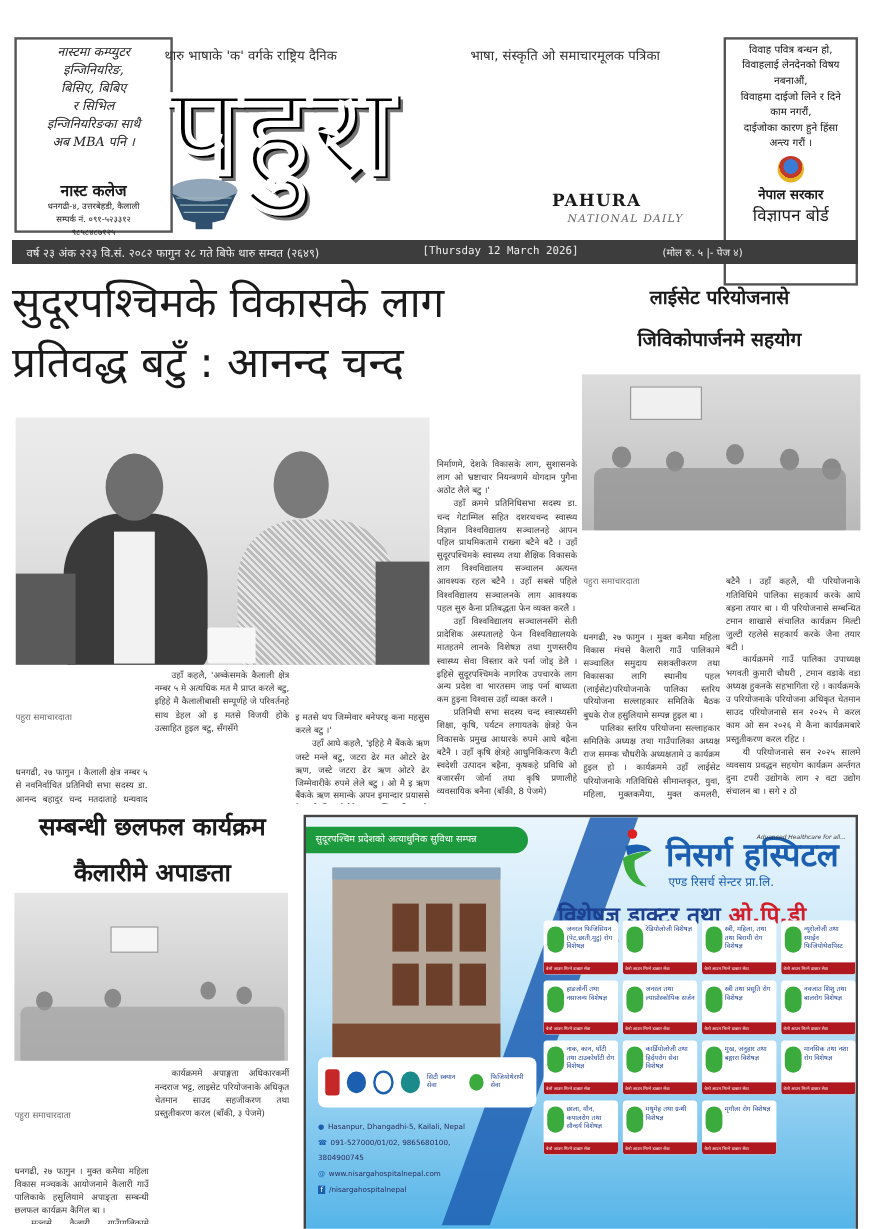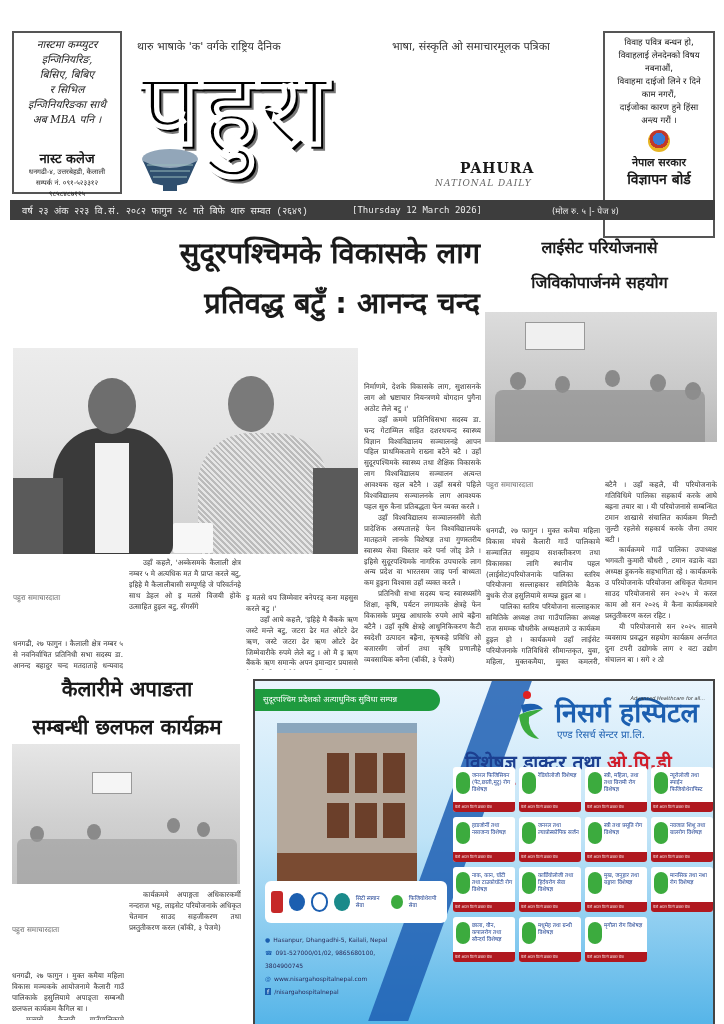--- a/index.html
+++ b/index.html
@@ -3,43 +3,43 @@
 <meta charset="utf-8">
 <style>
   * { box-sizing: border-box; margin: 0; padding: 0; }
   html, body { width: 724px; height: 1024px; background: #fff; overflow: hidden; }
   body { position: relative; font-family: "DejaVu Sans", sans-serif; color: #1a1a1a; }
 
   .abs { position: absolute; }
 
   
   .ad-box { border: 2px solid #555; background: #fff; text-align: center; }
-  .ad-left { left: 12px; top: 31px; width: 110px; height: 163px; padding: 4px 3px; }
+  .ad-left { left: 12px; top: 31px; width: 132px; height: 163px; padding: 4px 3px; }
   .ad-left .ital { font-family: "DejaVu Serif", serif; font-style: italic; font-size: 10.5px; line-height: 15px; color: #222; }
   .ad-left .college { font-weight: bold; font-size: 13px; margin-top: 22px; }
   .ad-left .small { font-size: 7px; line-height: 11px; color: #222; }
   .ad-right { left: 603px; top: 31px; width: 112px; height: 207px; padding: 3px 2px; }
   .ad-right .msg { font-size: 8.5px; line-height: 13px; color: #111; }
   .ad-right .gov { font-weight: bold; font-size: 11px; margin-top: 2px; }
-  .ad-right .board { font-weight: bold; font-size: 14px; }
+  .ad-right .board { font-weight: normal; font-size: 14px; }
   .emblem { width: 22px; height: 22px; border-radius: 50%; margin: 3px auto 0; background: radial-gradient(circle at 50% 40%, #3a7bd5 0 35%, #c0392b 36% 55%, #e6b422 56% 100%); }
 
   .tagline { font-size: 11px; color: #333; }
   .masthead-title { left: 140px; top: 58px; width: 420px; height: 102px; font-family: "DejaVu Serif", serif; font-weight: 900; font-size: 104px; line-height: 100px; letter-spacing: 2px; color: #000; -webkit-text-stroke: 2px #fff; text-shadow: 3px 3px 0 #000, 5px 5px 0 #777; }
   .basket { left: 135px; top: 145px; width: 70px; height: 48px; }
   .pahura-en { left: 460px; top: 160px; font-family: "DejaVu Serif", serif; font-weight: bold; font-size: 14px; letter-spacing: 1px; }
-  .national { left: 435px; top: 178px; font-family: "DejaVu Serif", serif; font-style: italic; font-size: 9px; color: #666; letter-spacing: 1px; }
+  .national { left: 473px; top: 178px; font-family: "DejaVu Serif", serif; font-style: italic; font-size: 9px; color: #666; letter-spacing: 1px; }
 
   .dateline { left: 10px; top: 200px; width: 705px; height: 20px; background: #3d3d3d; color: #eee; font-size: 9.5px; display: flex; align-items: center; padding: 0 12px; }
-  .dateline .d1 { width: 330px; font-family: Liberation Mono, monospace; }
+  .dateline .d1 { width: 330px; }
   .dateline .d2 { width: 180px; font-family: "DejaVu Sans Mono", monospace; font-size: 9px; }
   .dateline .d3 { font-size: 8.5px; margin-left: 20px; }
 
   
-  .hl1 { left: 10px; top: 228px; width: 470px; text-align: right; font-weight: bold; font-size: 29px; line-height: 50px; }
+  .hl1 { left: 10px; top: 228px; width: 470px; text-align: left; font-weight: normal; font-size: 35px; line-height: 50px; }
   .hl2 { left: 482px; top: 230px; width: 235px; text-align: center; font-weight: bold; font-size: 16px; line-height: 35px; }
   .hl3 { left: 8px; top: 670px; width: 238px; text-align: center; font-weight: bold; font-size: 20.5px; line-height: 38px; }
 
   
   .photo { background: #d4d4d4; overflow: hidden; }
   .photo1 { left: 13px; top: 348px; width: 345px; height: 206px; background: linear-gradient(180deg, #ececec 0%, #e4e4e4 40%, #cfcfcf 100%); }
   .photo2 { left: 485px; top: 312px; width: 232px; height: 130px; background: linear-gradient(180deg, #dcdcdc 0%, #c9c9c9 60%, #b8b8b8 100%); }
   .photo3 { left: 12px; top: 744px; width: 228px; height: 140px; background: linear-gradient(180deg, #e6e6e6 0%, #d0d0d0 55%, #c4c4c4 100%); }
   .person { position: absolute; border-radius: 40% 40% 10% 10%; }
   .head { position: absolute; border-radius: 50%; background: #8a8a8a; }
@@ -143,21 +143,21 @@
   <p>उहाँ कहलै, 'अब्केसमके कैलाली क्षेत्र नम्बर ५ मे अत्यधिक मत मै प्राप्त करले बटु, इहिहे मै कैलालीबासी सम्पूर्णहे जे परिवर्तनहे साथ डेहल ओ इ मतसे विजयी होके उत्साहित हुइल बटु, सँगसँगे</p>
 </div>
 <div class="abs col" style="left:246px; top:558px; width:112px; height:112px;">
   <p class="first">इ मतसे थप जिम्मेवार बनेपरड् कना महसुस करले बटु ।'</p>
   <p>उहाँ आघे कहलै, 'इहिहे मै बैंकके ऋण जस्टे मन्ले बटु, जटरा ढेर मत ओटरे ढेर ऋण, जस्टे जटरा ढेर ऋण ओटरे ढेर जिम्मेवारीके रुपमे लेले बटु । ओ मै इ ऋण बैंकके ऋण समान्के अपन इमान्दार प्रयाससे कैलाली किन नैहोके सुदूरपश्चिम विकासके लाग तल्लीन रहम । साथ साथे देशके नीति</p>
 </div>
 <div class="abs col" style="left:364px; top:347px; width:117px; height:326px;">
   <p class="first">निर्माणमे, देशके विकासके लाग, सुशासनके लाग ओ भ्रष्टाचार नियन्त्रणमे योगदान पुगैना अठोट लैले बटु ।'</p>
   <p>उहाँ क्रममे प्रतिनिधिसभा सदस्य डा. चन्द गेटाम्मिल सहित दशरथचन्द स्वास्थ्य विज्ञान विश्वविद्यालय सञ्चालनहे आपन पहिल प्राथमिकतामे राख्ना बटैने बटै । उहाँ सुदूरपश्चिमके स्वास्थ्य तथा शैक्षिक विकासके लाग विश्वविद्यालय सञ्चालन अत्यन्त आवश्यक रहल बटैनै । उहाँ सबसे पहिले विश्वविद्यालय सञ्चालनके लाग आवश्यक पहल सुरु कैना प्रतिबद्धता फेन व्यक्त करलै ।</p>
   <p>उहाँ विश्वविद्यालय सञ्चालनसँगे सेती प्रादेशिक अस्पतालहे फेन विश्वविद्यालयके मातहतमे लानके विशेषज्ञ तथा गुणस्तरीय स्वास्थ्य सेवा विस्तार करे पर्ना जोड् डेलै । इहिसे सुदूरपश्चिमके नागरिक उपचारके लाग अन्य प्रदेश वा भारतसम जाइ पर्ना बाध्यता कम हुइना विश्वास उहाँ व्यक्त करलै ।</p>
-  <p>प्रतिनिधी सभा सदस्य चन्द स्वास्थ्यसँगे शिक्षा, कृषि, पर्यटन लगायतके क्षेत्रहे फेन विकासके प्रमुख आधारके रुपमे आघे बह्रैना बटैनै । उहाँ कृषि क्षेत्रहे आधुनिकिकरण कैटी स्वदेशी उत्पादन बह्रैना, कृषकहे प्रविधि ओ बजारसँग जोर्ना तथा कृषि प्रणालीहे व्यवसायिक बनैना (बाँकी, ३ पेजमे)</p>
+  <p>प्रतिनिधी सभा सदस्य चन्द स्वास्थ्यसँगे शिक्षा, कृषि, पर्यटन लगायतके क्षेत्रहे फेन विकासके प्रमुख आधारके रुपमे आघे बह्रैना बटैनै । उहाँ कृषि क्षेत्रहे आधुनिकिकरण कैटी स्वदेशी उत्पादन बह्रैना, कृषकहे प्रविधि ओ बजारसँग जोर्ना तथा कृषि प्रणालीहे व्यवसायिक बनैना (बाँकी, 8 पेजमे)</p>
 </div>
 
 <div class="abs hl2">
   <div>लाईसेट परियोजनासे</div>
   <div>जिविकोपार्जनमे सहयोग</div>
 </div>
 <div class="abs photo photo2">
   <div style="position:absolute; left:40px; top:10px; width:60px; height:28px; background:#f0f0f0; border:1px solid #999;"></div>
   <div class="head" style="left:25px; top:60px; width:16px; height:18px;"></div>
   <div class="head" style="left:70px; top:64px; width:15px; height:17px;"></div>
@@ -171,22 +171,22 @@
   <p class="first">धनगढी, २७ फागुन । मुक्त कमैया महिला विकास मंचसे कैलारी गाउँ पालिकामे सञ्चालित समुदाय सशक्तीकरण तथा विकासका लागि स्थानीय पहल (लाईसेट)परियोजनाके पालिका स्तरिय परियोजना सल्लाहकार समितिके बैठक बुधके रोज हसुलियामे सम्पन्न हुइल बा ।</p>
   <p>पालिका स्तरिय परियोजना सल्लाहकार समितिके अध्यक्ष तथा गाउँपालिका अध्यक्ष राज समम्क चौधरीके अध्यक्षतामे उ कार्यक्रम हुइल हो । कार्यक्रममे उहाँ लाईसेट परियोजनाके गतिविधिसे सीमान्तकृत, युवा, महिला, मुक्तकमैया, मुक्त कमलरी, अपाङ्गता रहल व्यक्ति, एकल महिलाके जिविकोपार्जनमे टेवा पुगल</p>
 </div>
 <div class="abs col" style="left:605px; top:445px; width:112px; height:222px;">
   <p class="first">बटैनै । उहाँ कहलै, यी परियोजनाके गतिविधिमे पालिका सहकार्य करके आघे बह्रना तयार बा । यी परियोजनासे सम्बन्धित टमान शाखासे संचालित कार्यक्रम मिल्टी जुल्टी रहलेसे सहकार्य करके जैना तयार बटी ।</p>
   <p>कार्यक्रममे गाउँ पालिका उपाध्यक्ष भगवती कुमारी चौधरी , टमान वडाके वडा अध्यक्ष हुकनके सहभागिता रहे । कार्यक्रमके उ परियोजनाके परियोजना अधिकृत चेतमान साउद परियोजनासे सन २०२५ मे करल काम ओ सन २०२६ मे कैना कार्यक्रमबारे प्रस्तुतीकरण करल रहिट ।</p>
   <p>यी परियोजनासे सन २०२५ सालमे व्यवसाय प्रवद्धन सहयोग कार्यक्रम अर्न्तगत दुना टपरी उद्योगके लाग २ वटा उद्योग संचालन बा । सगे २ ठो</p>
 </div>
 
 <div class="abs hl3">
+  <div>सम्बन्धी छलफल कार्यक्रम</div>
   <div>कैलारीमे अपाङता</div>
-  <div>सम्बन्धी छलफल कार्यक्रम</div>
 </div>
 <div class="abs photo photo3">
   <div style="position:absolute; left:80px; top:28px; width:40px; height:22px; background:#f5f5f5; border:1px solid #999;"></div>
   <div class="head" style="left:18px; top:82px; width:14px; height:16px;"></div>
   <div class="head" style="left:75px; top:80px; width:14px; height:16px;"></div>
   <div class="head" style="left:155px; top:74px; width:13px; height:15px;"></div>
   <div class="head" style="left:185px; top:78px; width:13px; height:15px;"></div>
   <div class="person" style="left:5px; top:95px; width:220px; height:45px; background:#9a9a9a; border-radius:6px 6px 0 0; opacity:.6;"></div>
 </div>
 <div class="abs col" style="left:12px; top:890px; width:112px; height:130px;">

